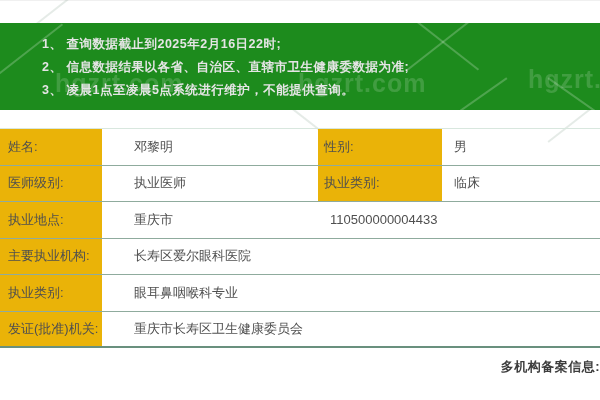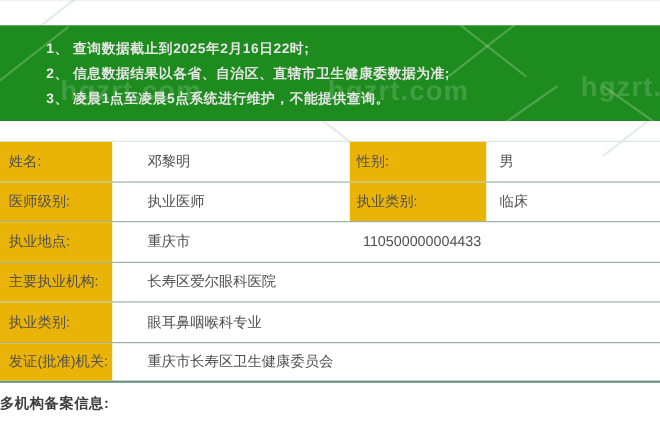--- a/index.html
+++ b/index.html
@@ -63,21 +63,21 @@
   .cell { display:flex; align-items:center; white-space:nowrap; overflow:hidden; }
   .cell.label  { background:#eab308; padding-left:8px; }
   .cell.l2     { padding-left:6px; }
   .cell.value  { padding-left:32px; }
   .cell.v2     { padding-left:12px; }
   .cell.span3  { grid-column:2 / 5; }
 
   
   .multi-title {
     position:absolute; top:358px; left:0; width:600px; z-index:2;
-    text-align:left; font-size:13px; font-weight:bold; color:#3d3d3d;
+    text-align:right; font-size:13px; font-weight:bold; color:#3d3d3d;
     letter-spacing:0.5px;
   }
 </style>
 </head>
 <body>
 
 <div class="page">
   <div class="topline"></div>
 
   <div class="gline gl1"></div>

